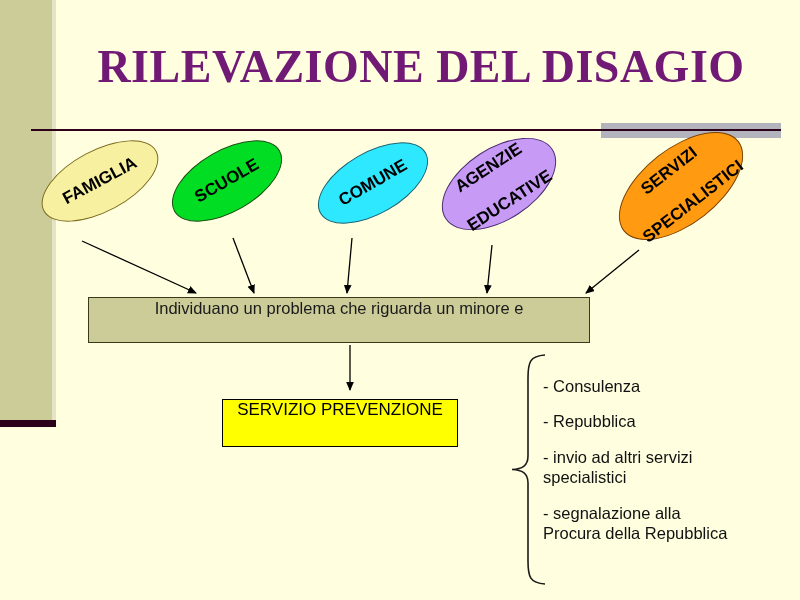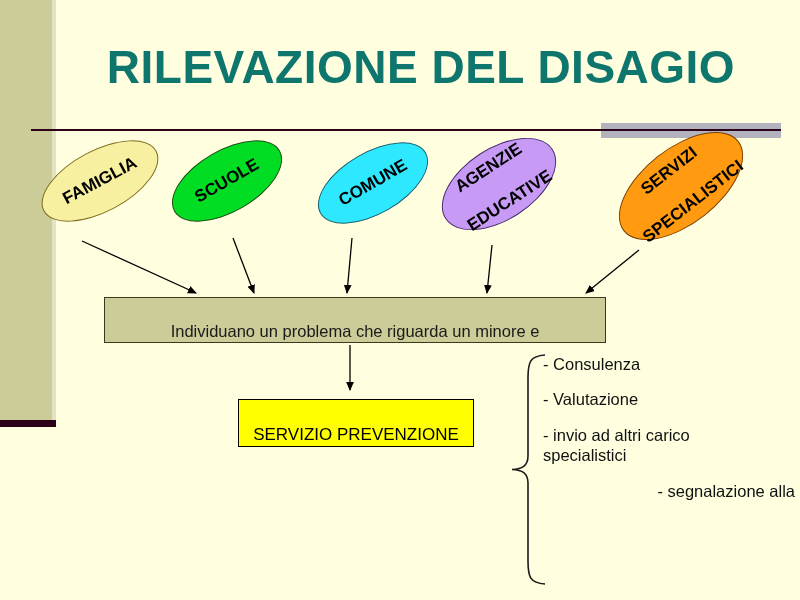--- a/index.html
+++ b/index.html
@@ -44,26 +44,26 @@
     height: 7px;
     background: #2B0018;
   }
   
   .title {
     position: absolute;
     left: 56px;
     top: 40px;
     width: 730px;
     text-align: center;
-    color: #0f766e;
+    color: #701a75;
     font-size: 46px;
     font-weight: bold;
     letter-spacing: 0.5px;
     white-space: nowrap;
-    font-family: Liberation Sans, sans-serif;
+    font-family: Liberation Serif, serif;
   }
   
   .header-grey {
     position: absolute;
     left: 601px;
     top: 123px;
     width: 180px;
     height: 15px;
     background: #B3B3BE;
   }
@@ -123,23 +123,22 @@
     border-color: #7A3F00;
     transform: rotate(-38deg);
   }
   
   .box {
     position: absolute;
     box-sizing: border-box;
     display: flex;
     flex-direction: column;
     align-items: center;
-    justify-content: flex-end;
+    justify-content: flex-start;
     text-align: center;
-    margin-left: 16px;
   }
   #box-problem {
     left: 88px; top: 297px; width: 502px; height: 46px;
     background: #CCCC99;
     border: 1.2px solid #3A3A1A;
     color: #1A1A1A;
     font-size: 16.5px;
     line-height: 1.28;
   }
   #box-service {
@@ -155,28 +154,28 @@
   #arrows {
     position: absolute;
     left: 0; top: 0;
     width: 800px; height: 600px;
     pointer-events: none;
   }
   
   #bullet-list {
     position: absolute;
     left: 543px;
-    top: 354px;
+    top: 376px;
     width: 252px;
     color: #111;
     font-size: 16.5px;
     line-height: 1.24;
   }
   #bullet-list .bullet-item { margin-bottom: 15px; }
-  #bullet-list .bullet-item:last-child { margin-bottom: 7px; text-align: right; }
+  #bullet-list .bullet-item:last-child { margin-bottom: 7px; }
   .brace {
     position: absolute;
     left: 508px;
     top: 352px;
     width: 40px;
     height: 235px;
   }
 </style>
 </head>
 <body>
@@ -245,24 +244,25 @@
   <svg class="brace" viewBox="0 0 40 235" preserveAspectRatio="none">
     <path d="M37 3 C22 4, 20 10, 20 26 L20 104 C20 114, 14 117, 4 117.5
              C14 118, 20 121, 20 131 L20 209 C20 225, 22 231, 37 232" fill="none" stroke="#1A1A1A" stroke-width="1.6"></path>
   </svg>
 
   <div id="bullet-list">
     <div class="bullet-item">
       <div>- Consulenza</div>
     </div>
     <div class="bullet-item">
-      <div>- Valutazione</div>
-    </div>
-    <div class="bullet-item">
-      <div>- invio ad altri carico</div>
+      <div>- Repubblica</div>
+    </div>
+    <div class="bullet-item">
+      <div>- invio ad altri servizi</div>
       <div>specialistici</div>
     </div>
     <div class="bullet-item">
       <div>- segnalazione alla</div>
+      <div>Procura della Repubblica</div>
     </div>
   </div>
 
 </div>
 
 </body></html>

